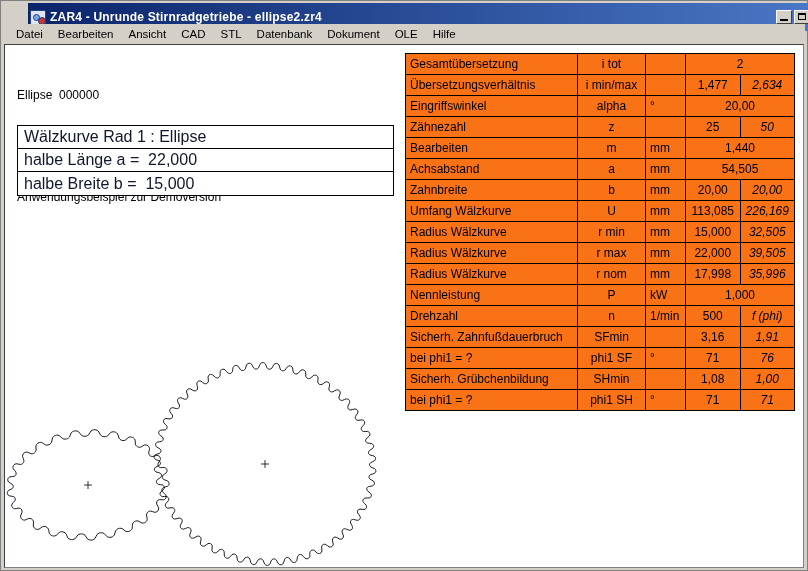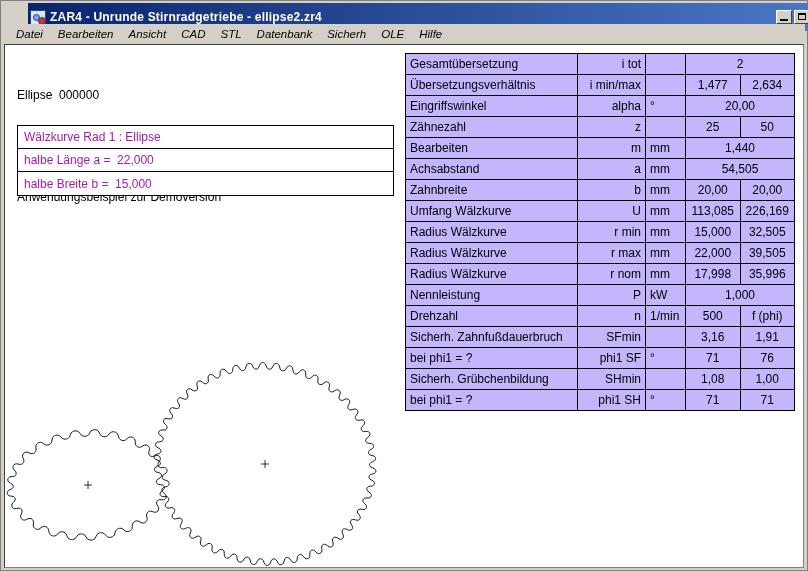--- a/index.html
+++ b/index.html
@@ -113,21 +113,20 @@
   .menubar {
     position: absolute;
     left: 2px; top: 23px;
     width: 802px;
     height: 19px;
     background: #d4d0c8;
     display: flex;
     align-items: center;
     padding-left: 6px;
     box-sizing: border-box;
-    font-style: italic;
   }
   .menu-item {
     font-size: 11.5px;
     color: #000;
     padding: 1px 8px 1px 7px;
     white-space: nowrap;
   }
   
   .client {
     position: absolute;
@@ -158,59 +157,59 @@
     border: 1px solid #000;
     box-sizing: border-box;
     background: #fff;
   }
   .infobox .row {
     height: 23px;
     border-bottom: 1px solid #000;
     display: flex;
     align-items: center;
     padding-left: 6px;
-    font-size: 12px;
-    color: #a21caf;
+    font-size: 16px;
+    color: #0f172a;
     box-sizing: border-box;
     white-space: pre;
   }
   .infobox .row:last-child { border-bottom: none; text-align: right; }
   
   .drawing {
     position: absolute;
     left: 0; top: 280px;
     width: 396px;
     height: 244px;
   }
   
   .datatable {
     position: absolute;
     left: 400px; top: 8px;
     width: 390px;
     border: 1px solid #000;
     border-collapse: collapse;
-    background: #c4b5fd;
+    background: #f97316;
     table-layout: fixed;
     padding-left: 6px;
   }
   .datatable td {
     border: 1px solid #000;
     font-size: 12px;
     color: #000;
     height: 21px;
     padding: 0 4px;
     box-sizing: border-box;
     white-space: nowrap;
     overflow: hidden;
   }
   .c-label { width: 172px; text-align: left; }
-  .c-sym   { width: 68px;  text-align: right; }
+  .c-sym   { width: 68px;  text-align: center; }
   .c-unit  { width: 40px;  text-align: left; }
   .c-v1    { width: 54px;  text-align: center; }
-  .c-v2    { width: 54px;  text-align: center; }
+  .c-v2    { width: 54px;  text-align: center; font-style: italic; }
   .span2   { text-align: center; }
 </style>
 </head>
 <body>
 
 <div class="app-window">
 
   <div class="titlebar">
     <div class="title-icon"></div>
     <div class="title-text">ZAR4 - Unrunde Stirnradgetriebe  -  ellipse2.zr4</div>
@@ -227,21 +226,21 @@
     </div>
   </div>
 
   <div class="menubar">
     <div class="menu-item">Datei</div>
     <div class="menu-item">Bearbeiten</div>
     <div class="menu-item">Ansicht</div>
     <div class="menu-item">CAD</div>
     <div class="menu-item">STL</div>
     <div class="menu-item">Datenbank</div>
-    <div class="menu-item">Sicherh</div>
+    <div class="menu-item">Dokument</div>
     <div class="menu-item">OLE</div>
     <div class="menu-item">Hilfe</div>
   </div>
 
   <div class="client">
 
     <div class="hdr-text">
       <div>Ellipse  000000</div>
       <div>Rad 2  000000</div>
       <div>Anwendungsbeispiel zur Demoversion</div>

